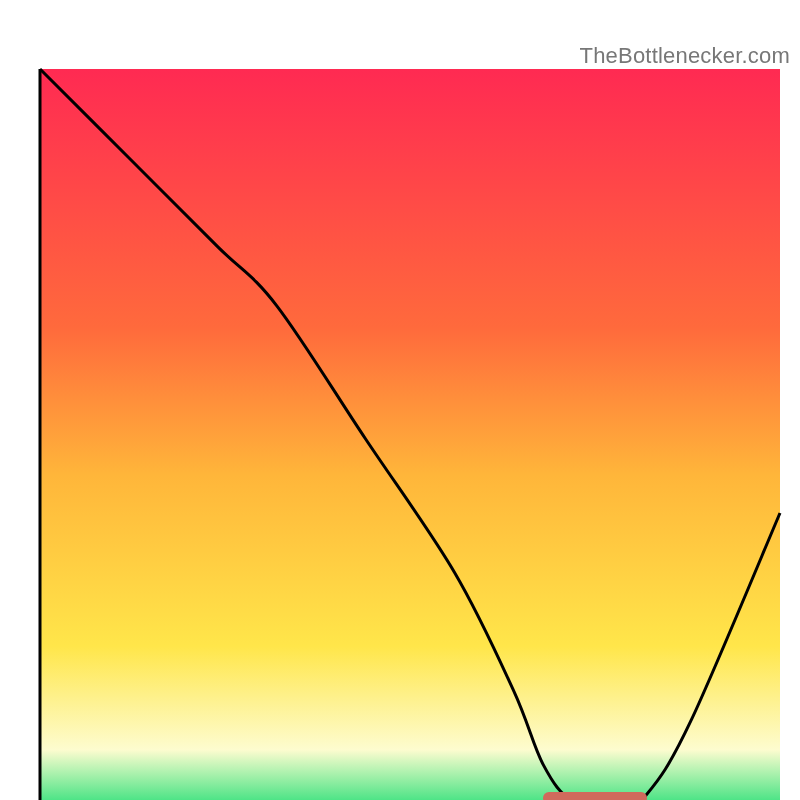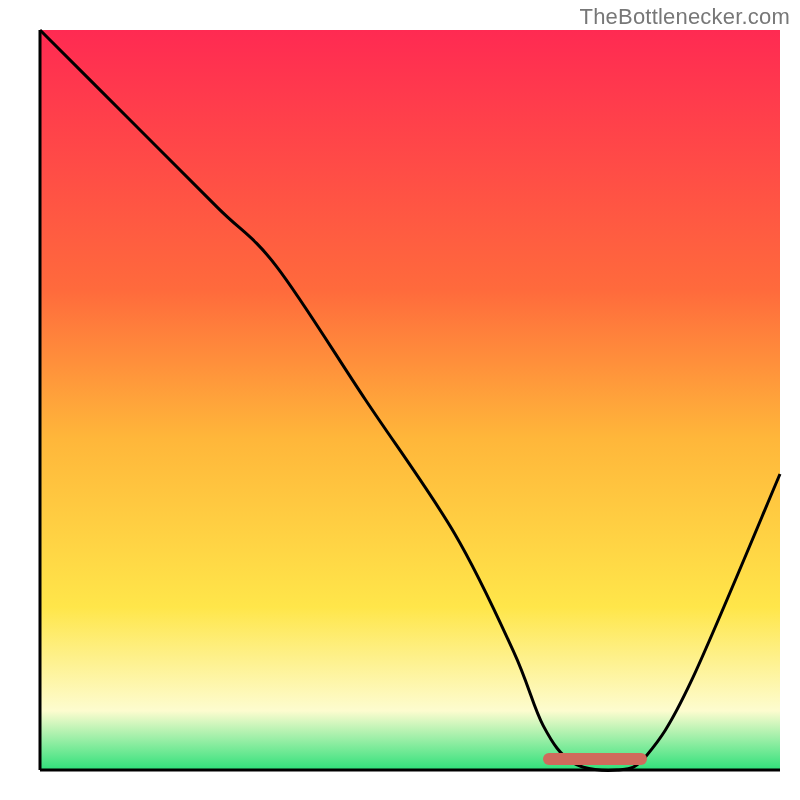--- a/index.html
+++ b/index.html
@@ -7,20 +7,21 @@
     padding: 0;
     width: 800px;
     height: 800px;
     font-family: Arial, Helvetica, sans-serif;
     background: #ffffff;
   }
   .container {
     position: relative;
     width: 800px;
     height: 676px;
+    margin-top: 39px;
   }
   .watermark {
     position: absolute;
     top: 4px;
     right: 10px;
     color: #777;
     font-size: 22px;
     letter-spacing: 0.2px;
   }
   svg.chart {

